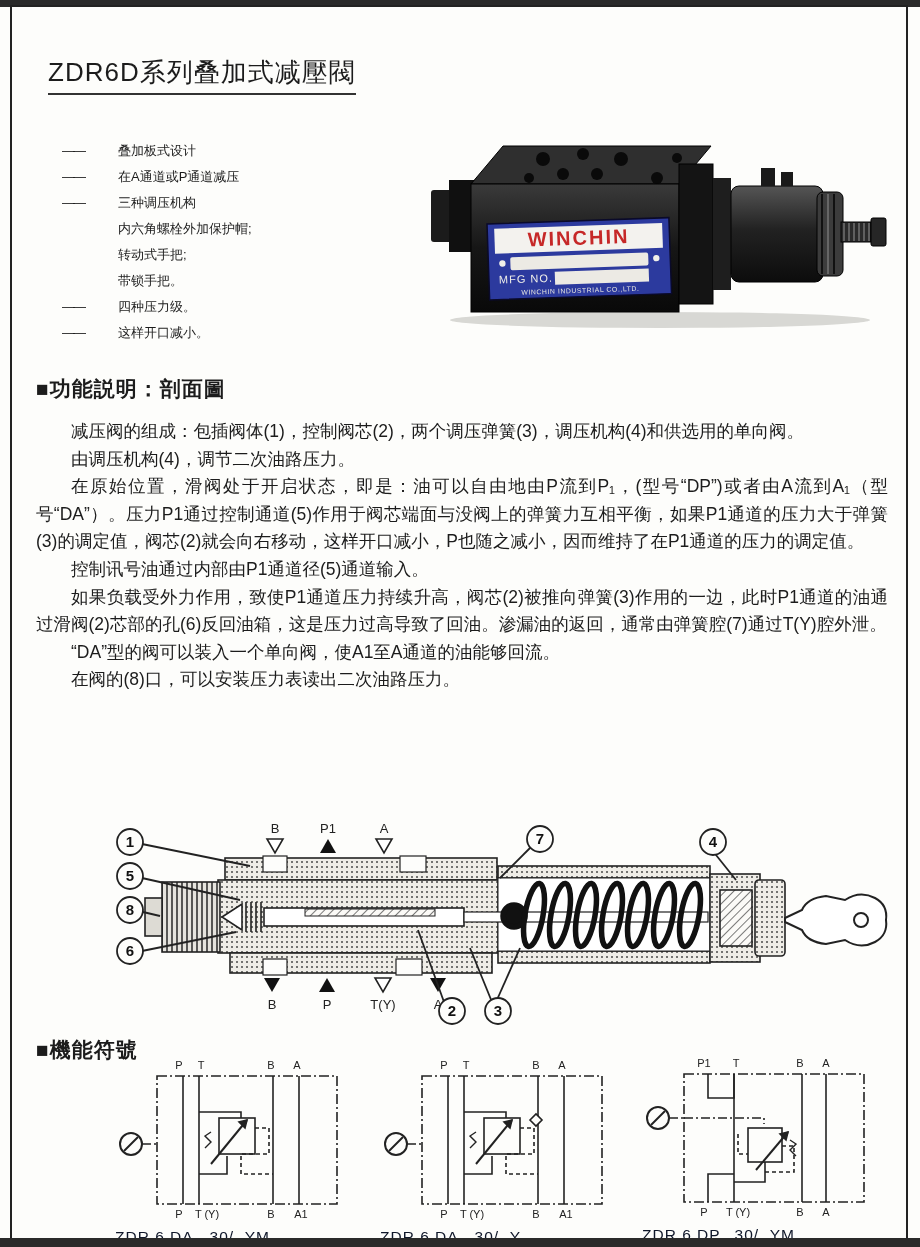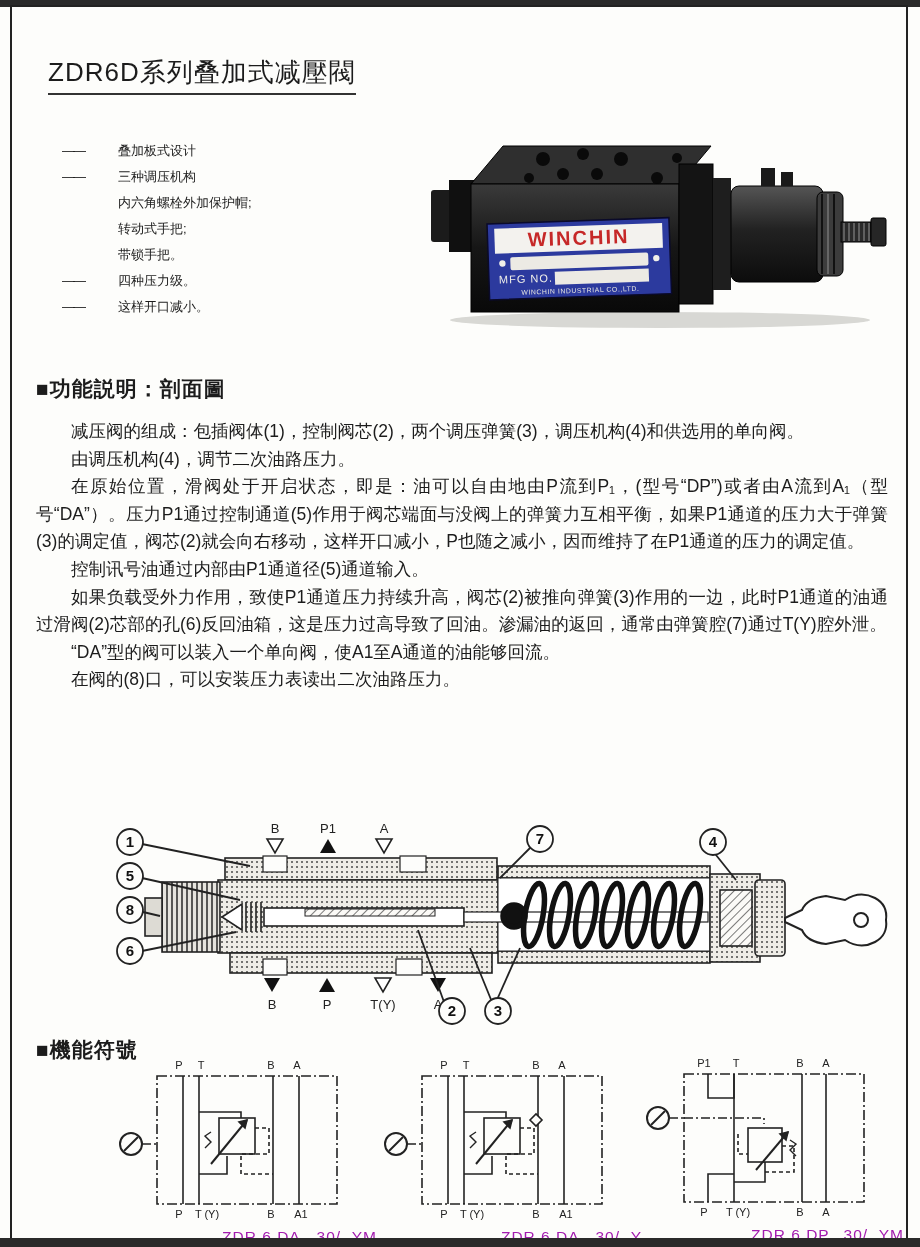--- a/index.html
+++ b/index.html
@@ -34,38 +34,39 @@
     position:absolute; left:36px; top:418px; width:852px;
     font-size:17.5px; line-height:27.6px; text-align:justify;
   }
   .paragraphs p { text-indent:2em; }
   .cross-section { position:absolute; left:100px; top:820px; width:795px; height:210px; }
   .schematic { position:absolute; width:262px; }
   .schematic-1 { left:115px; top:1056px; }
   .schematic-2 { left:380px; top:1056px; }
   .schematic-3 { left:642px; top:1054px; }
   .schematic .caption {
-    text-align:right; font-size:15.5px; letter-spacing:1px; color:#a21caf; margin-top:2px;
+    text-align:left; font-size:15.5px; letter-spacing:1px; color:#0f172a; margin-top:2px;
   }
   svg text { font-family:"Liberation Sans", sans-serif; }
   .port-label { font-size:13px; fill:#222; }
   .callout-num { font-size:15px; fill:#111; font-weight:bold; }
   .sym-label { font-size:11px; fill:#222; }
 </style>
 </head>
 <body>
 
 <div id="page">
   <div class="top-bar"></div>
   <div class="frame"></div>
 
   <div class="page-title">ZDR6D系列叠加式减壓閥</div>
 
   <div class="features">
     <div class="feature-item"><span class="feature-prefix">——</span><span>叠加板式设计</span></div>
+    <div class="feature-item"><span class="feature-prefix">——</span><span>在A通道或P通道减压</span></div>
     <div class="feature-item"><span class="feature-prefix">——</span><span>三种调压机构</span></div>
     <div class="feature-item sub"><span>内六角螺栓外加保护帽;</span></div>
     <div class="feature-item sub"><span>转动式手把;</span></div>
     <div class="feature-item sub"><span>带锁手把。</span></div>
     <div class="feature-item"><span class="feature-prefix">——</span><span>四种压力级。</span></div>
     <div class="feature-item"><span class="feature-prefix">——</span><span>这样开口减小。</span></div>
   </div>
 
   <svg class="photo" viewBox="0 0 465 202">
     <defs>

